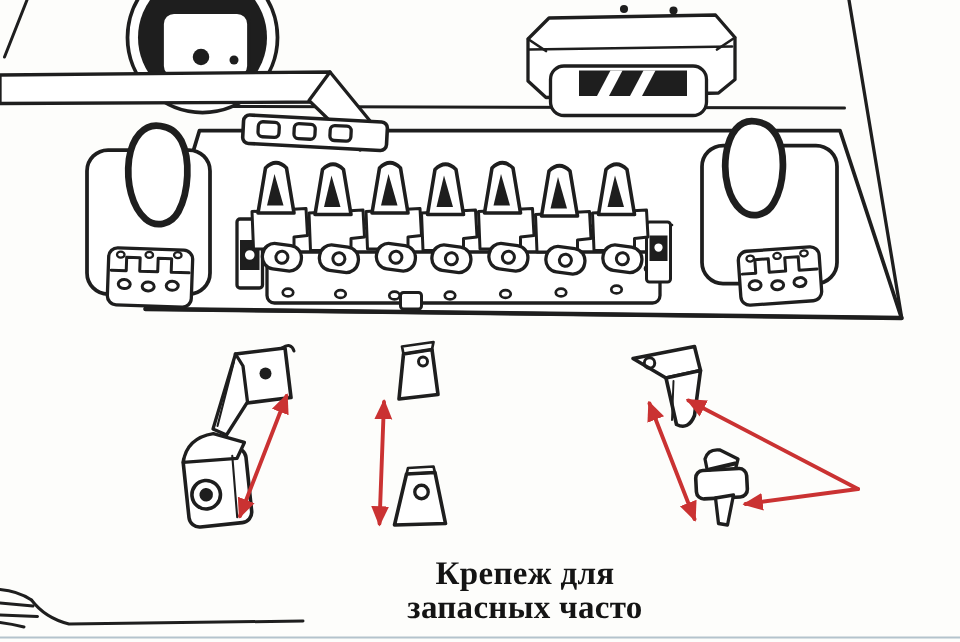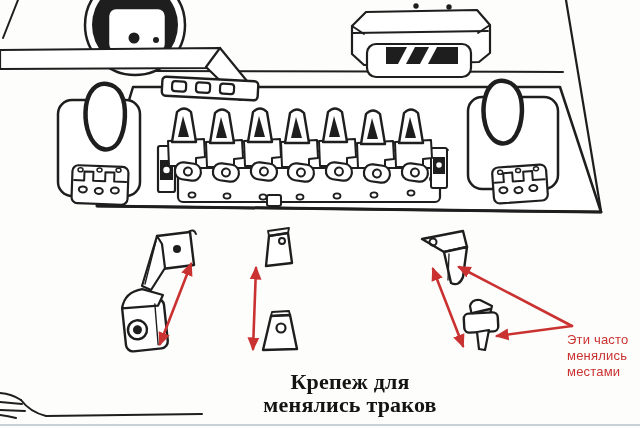--- a/index.html
+++ b/index.html
@@ -205,22 +205,17 @@
       <path class="ink-line" stroke-width="2" d="M0,410 L25,411"></path>
       <path class="ink-line" stroke-width="2" d="M21,400 Q30,412 46,416 L202,414"></path>
       <path class="ink-line" stroke-width="2" d="M0,415 Q8,416 16,418"></path>
     </g>
     <line class="faint-line" x1="0" y1="425" x2="640" y2="425" stroke-width="1.4"></line>
   </svg>
 
 
   <div class="caption">
     <div>Крепеж для</div>
-    <div>менялись траков</div>
+    <div>запасных часто</div>
   </div>
 
-  <div class="label-right">
-    <div>Эти часто</div>
-    <div>менялись</div>
-    <div>местами</div>
-  </div>
 
 </div>
 
 </body></html>

